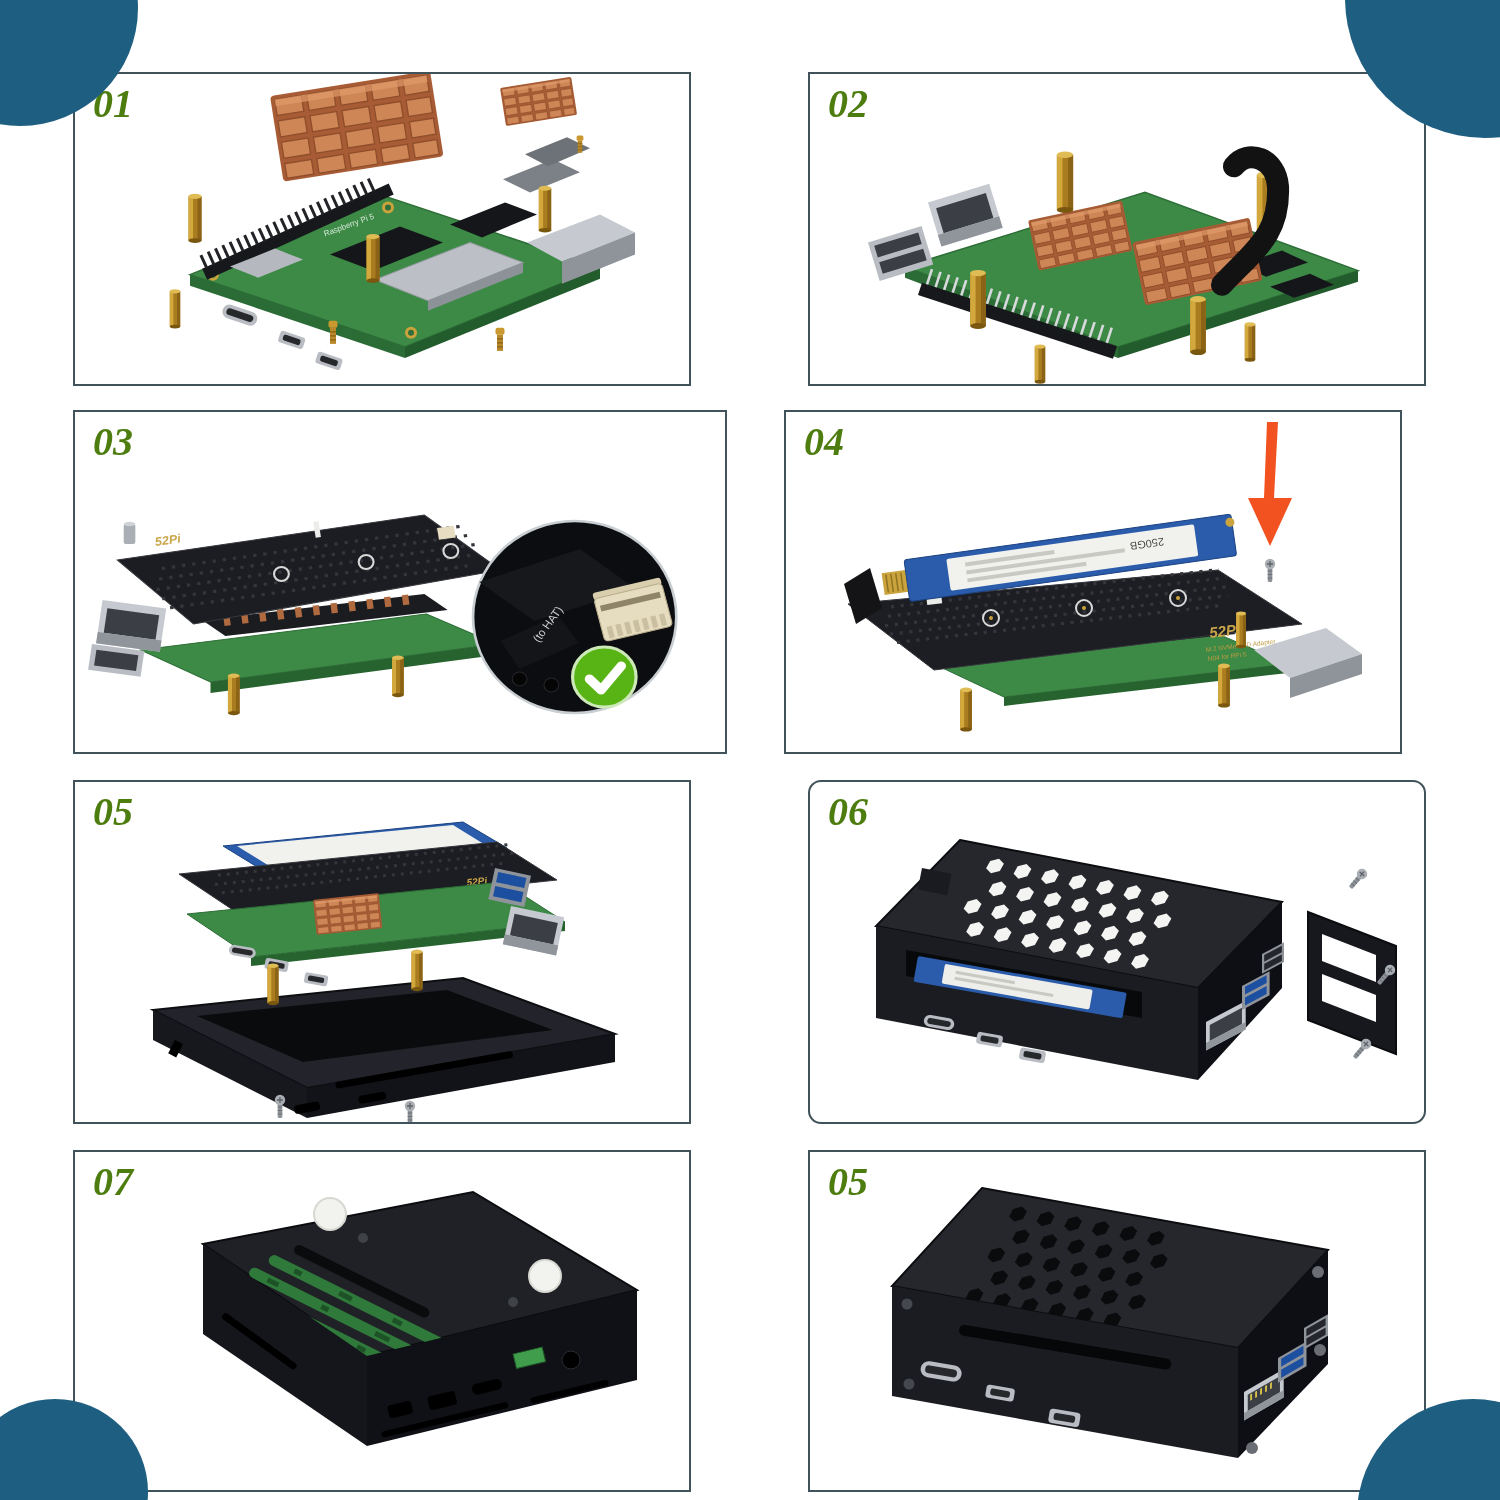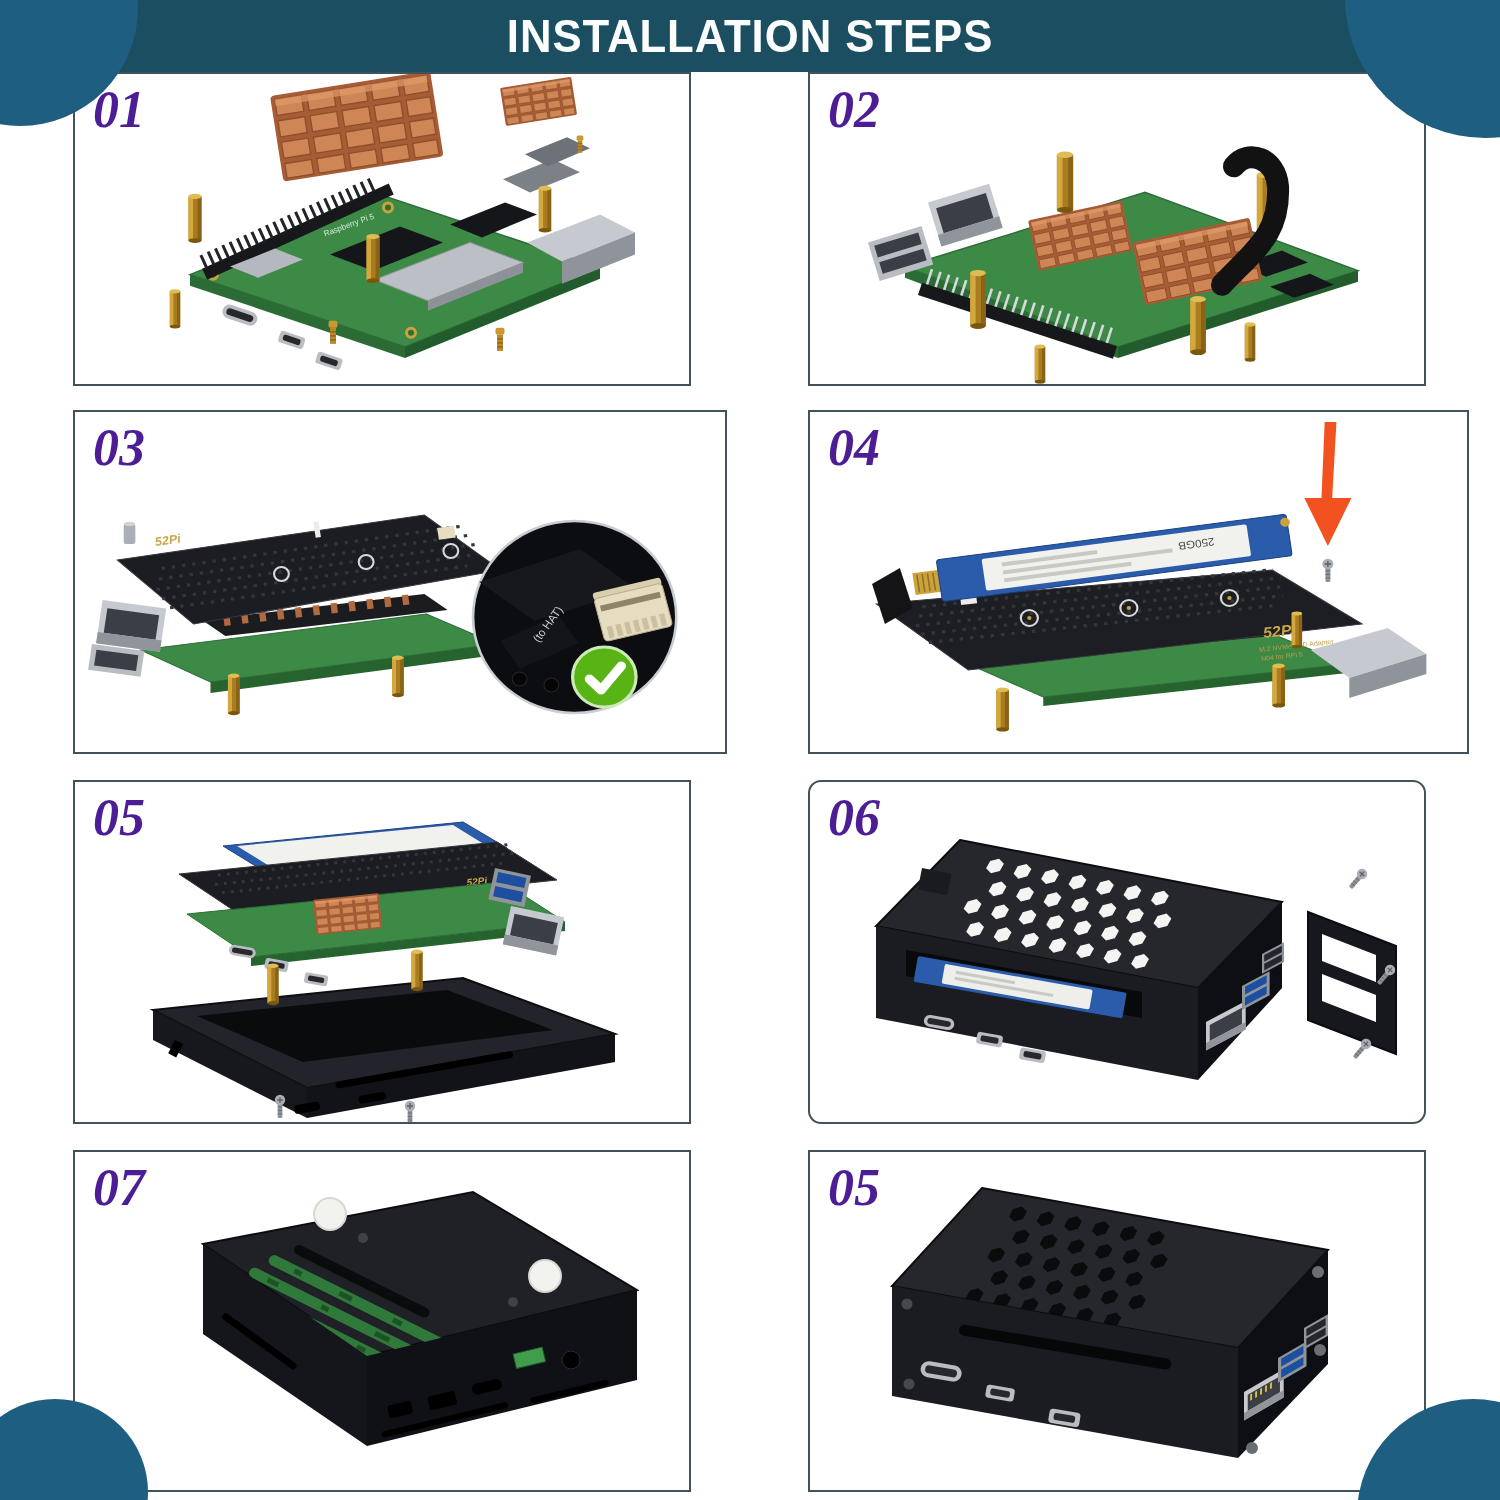--- a/index.html
+++ b/index.html
@@ -14,27 +14,27 @@
   .corner{position:absolute;border-radius:50%;background:#1e5e80;z-index:20;}
   .c-tl{left:-98px;top:-110px;width:236px;height:236px;}
   .c-tr{left:1345px;top:-142px;width:280px;height:280px;}
   .c-bl{left:-38px;top:1399px;width:186px;height:186px;}
   .c-br{left:1357px;top:1399px;width:232px;height:232px;}
   
   .panel{position:absolute;border:2px solid #40525a;background:#ffffff;z-index:1;}
   .p1{left:73px;top:72px;width:614px;height:310px;}
   .p2{left:808px;top:72px;width:614px;height:310px;}
   .p3{left:73px;top:410px;width:614px;height:340px;padding-left:36px;}
-  .p4{left:808px;top:410px;width:614px;height:340px;padding-left:43px;}
+  .p4{left:784px;top:410px;width:614px;height:340px;}
   .p5{left:73px;top:780px;width:614px;height:340px;}
   .p6{left:808px;top:780px;width:614px;height:340px;border-radius:13px;}
   .p7{left:73px;top:1150px;width:614px;height:338px;}
   .p8{left:808px;top:1150px;width:614px;height:338px;}
   .step-num{position:absolute;left:18px;top:10px;font-family:"Liberation Serif",serif;
-            font-style:italic;font-weight:bold;font-size:52px;color:#4c1d95;z-index:2;line-height:1;}
+            font-style:italic;font-weight:bold;font-size:40px;color:#4d7c0f;z-index:2;line-height:1;}
   .photo{position:absolute;left:0;top:0;width:100%;height:100%;display:block;}
   svg text{font-family:"Liberation Sans",sans-serif;}
   .defs{position:absolute;width:0;height:0;}
 </style>
 </head>
 <body>
 
 <div id="stage">
 
   <svg class="defs" aria-hidden="true">
@@ -112,23 +112,20 @@
         <circle r="16" fill="none" stroke="#d8d8d3" stroke-width="2"></circle>
       </g>
       <g id="chk">
         <circle r="30" fill="#57b414"></circle>
         <circle r="30" fill="none" stroke="#cde9b7" stroke-width="3"></circle>
         <path d="M-14,2 L-3,13 L16,-11" stroke="#ffffff" stroke-width="9" fill="none" stroke-linecap="round" stroke-linejoin="round"></path>
       </g>
     </defs>
   </svg>
 
-  <div class="banner">
-    <span class="banner-title">INSTALLATION STEPS</span>
-  </div>
 
   <div class="corner c-tl"></div>
   <div class="corner c-tr"></div>
   <div class="corner c-bl"></div>
   <div class="corner c-br"></div>
 
   <div class="panel p1">
     <div class="step-num">01</div>
     <svg class="photo" viewBox="0 0 614 309" preserveAspectRatio="none">
       <g>

